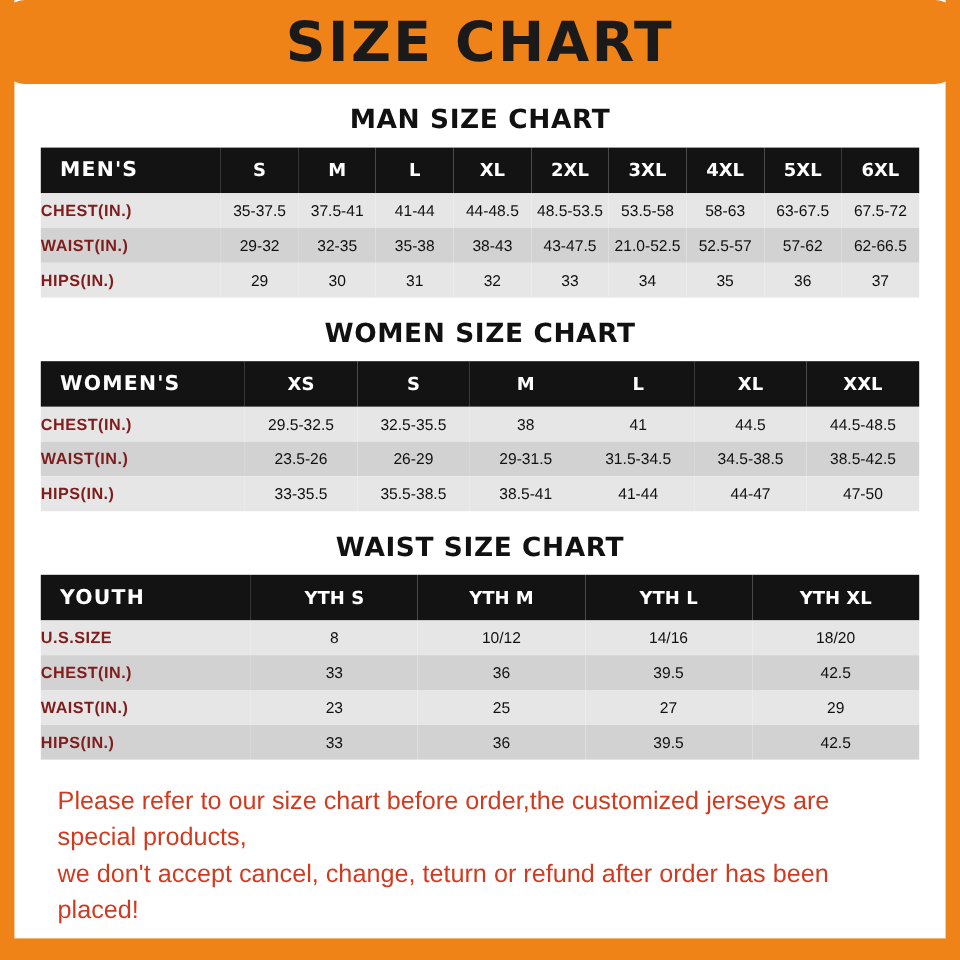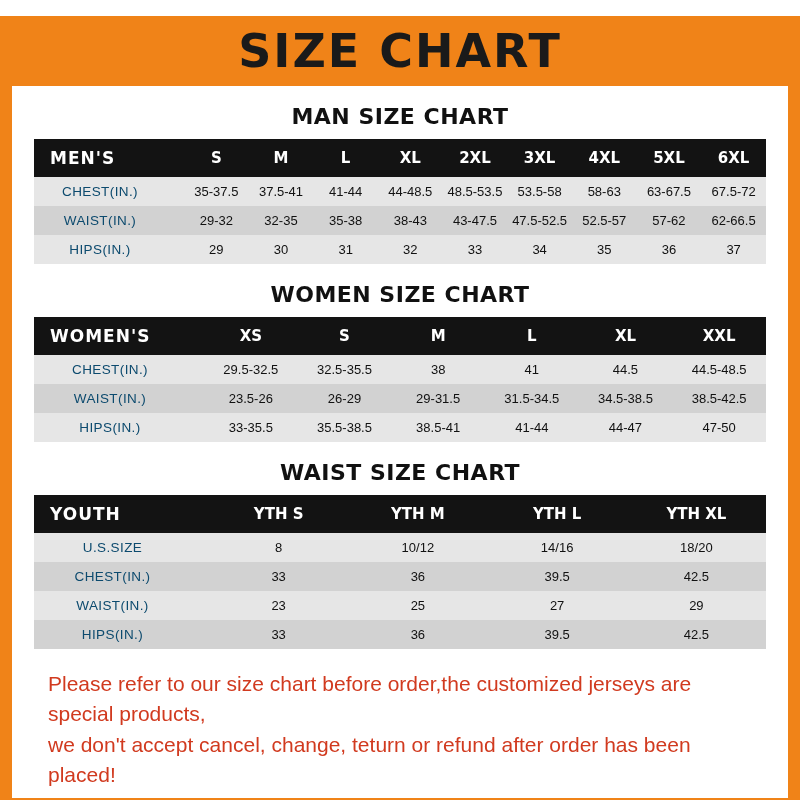--- a/index.html
+++ b/index.html
@@ -21,21 +21,22 @@
     border-left: 12px solid #f08318;
     border-right: 12px solid #f08318;
     box-sizing: border-box;
   }
   .banner {
     background: #f08318;
     height: 70px;
     display: flex;
     align-items: center;
     justify-content: center;
-    margin: 16px -12px;
+    margin: 0 -12px;
+    border-radius: 21px;
   }
   .banner-title {
     font-family: "DejaVu Sans", sans-serif;
     font-weight: bold;
     font-size: 46px;
     letter-spacing: 2px;
     color: #1a1a1a;
   }
   .content {
     padding: 0 22px;
@@ -71,25 +72,26 @@
     letter-spacing: 1px;
   }
   table.size-table td {
     font-family: "Liberation Sans", sans-serif;
     font-size: 13px;
     color: #111111;
     text-align: center;
     padding: 7px 0;
   }
   table.size-table td.row-label {
-    text-align: center;
+    text-align: left;
     padding-right: 18px;
     font-size: 13.5px;
     letter-spacing: 0.4px;
-    color: #0c4a6e;
+    color: #7f1d1d;
+    font-weight: bold;
   }
   tr.band-light td { background: #e6e6e6; }
   tr.band-dark td { background: #d2d2d2; }
   .men-col-first { width: 150px; }
   .women-col-first { width: 170px; }
   .youth-col-first { width: 175px; }
   .footer-note {
     margin-top: 14px;
     padding: 6px 14px 0 14px;
     color: #d13a1f;
@@ -150,21 +152,21 @@
           <td>63-67.5</td>
           <td>67.5-72</td>
         </tr>
         <tr class="band-dark">
           <td class="row-label">WAIST(IN.)</td>
           <td>29-32</td>
           <td>32-35</td>
           <td>35-38</td>
           <td>38-43</td>
           <td>43-47.5</td>
-          <td>47.5-52.5</td>
+          <td>21.0-52.5</td>
           <td>52.5-57</td>
           <td>57-62</td>
           <td>62-66.5</td>
         </tr>
         <tr class="band-light">
           <td class="row-label">HIPS(IN.)</td>
           <td>29</td>
           <td>30</td>
           <td>31</td>
           <td>32</td>

